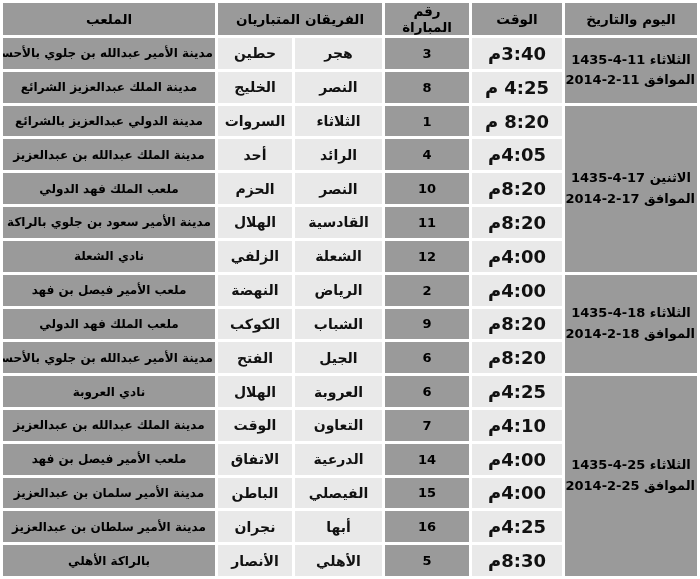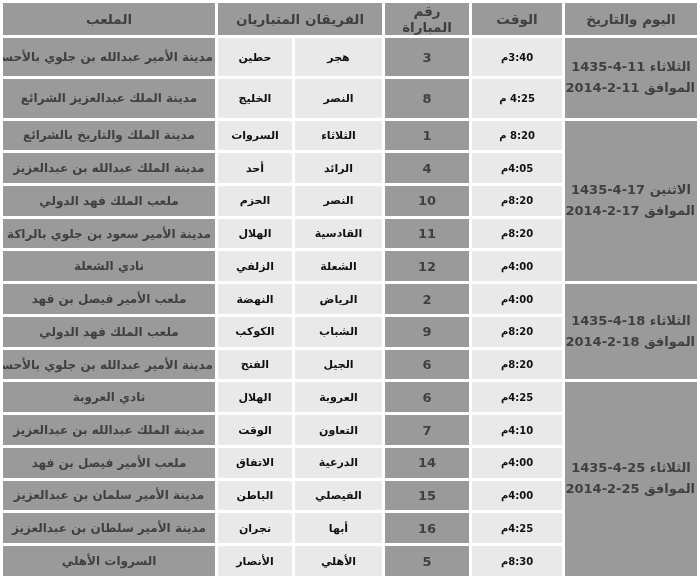--- a/index.html
+++ b/index.html
@@ -23,34 +23,34 @@
     font-weight: bold;
   }
   th, td {
     text-align: center;
     vertical-align: middle;
     padding: 0 2px;
     overflow: hidden;
   }
   .dark {
     background: #9a9a9a;
-    color: #404040;
+    color: #000000;
     margin-top: 24px;
   }
   .light {
     background: #e9e9e9;
     color: #111111;
   }
   thead th {
     height: 30px;
     font-size: 13.5px;
   }
-  td.time-cell  { font-size: 10px; }
+  td.time-cell  { font-size: 18px; }
   td.num-cell   { font-size: 13px; }
-  td.team-cell  { font-size: 11px; }
+  td.team-cell  { font-size: 14px; }
   td.stadium-cell { font-size: 12px; }
   td.date-cell {
     font-size: 13px;
     line-height: 1.6;
   }
   td.date-cell div { white-space: nowrap; }
   td.stadium-cell { white-space: nowrap; }
 </style>
 </head>
 <body>
@@ -94,21 +94,21 @@
       </tr>
       <tr>
         <td class="dark date-cell" rowspan="5">
           <div class="">الاثنين 17‏-‏4‏-‏1435</div>
           <div class="">الموافق 17‏-‏2‏-‏2014م</div>
         </td>
         <td class="light time-cell">8:20 م</td>
         <td class="dark num-cell">1</td>
         <td class="light team-cell">الثلاثاء</td>
         <td class="light team-cell">السروات</td>
-        <td class="dark stadium-cell">مدينة الملك والتاريخ بالشرائع</td>
+        <td class="dark stadium-cell">مدينة الدولي عبدالعزيز بالشرائع</td>
       </tr>
       <tr>
         <td class="light time-cell">4:05م</td>
         <td class="dark num-cell">4</td>
         <td class="light team-cell">الرائد</td>
         <td class="light team-cell">أحد</td>
         <td class="dark stadium-cell">مدينة الملك عبدالله بن عبدالعزيز</td>
       </tr>
       <tr>
         <td class="light time-cell">8:20م</td>
@@ -193,16 +193,16 @@
         <td class="dark num-cell">16</td>
         <td class="light team-cell">أبها</td>
         <td class="light team-cell">نجران</td>
         <td class="dark stadium-cell">مدينة الأمير سلطان بن عبدالعزيز</td>
       </tr>
       <tr>
         <td class="light time-cell">8:30م</td>
         <td class="dark num-cell">5</td>
         <td class="light team-cell">الأهلي</td>
         <td class="light team-cell">الأنصار</td>
-        <td class="dark stadium-cell">السروات الأهلي</td>
+        <td class="dark stadium-cell">بالراكة الأهلي</td>
       </tr>
     </tbody>
 </table>
 
 </body></html>

